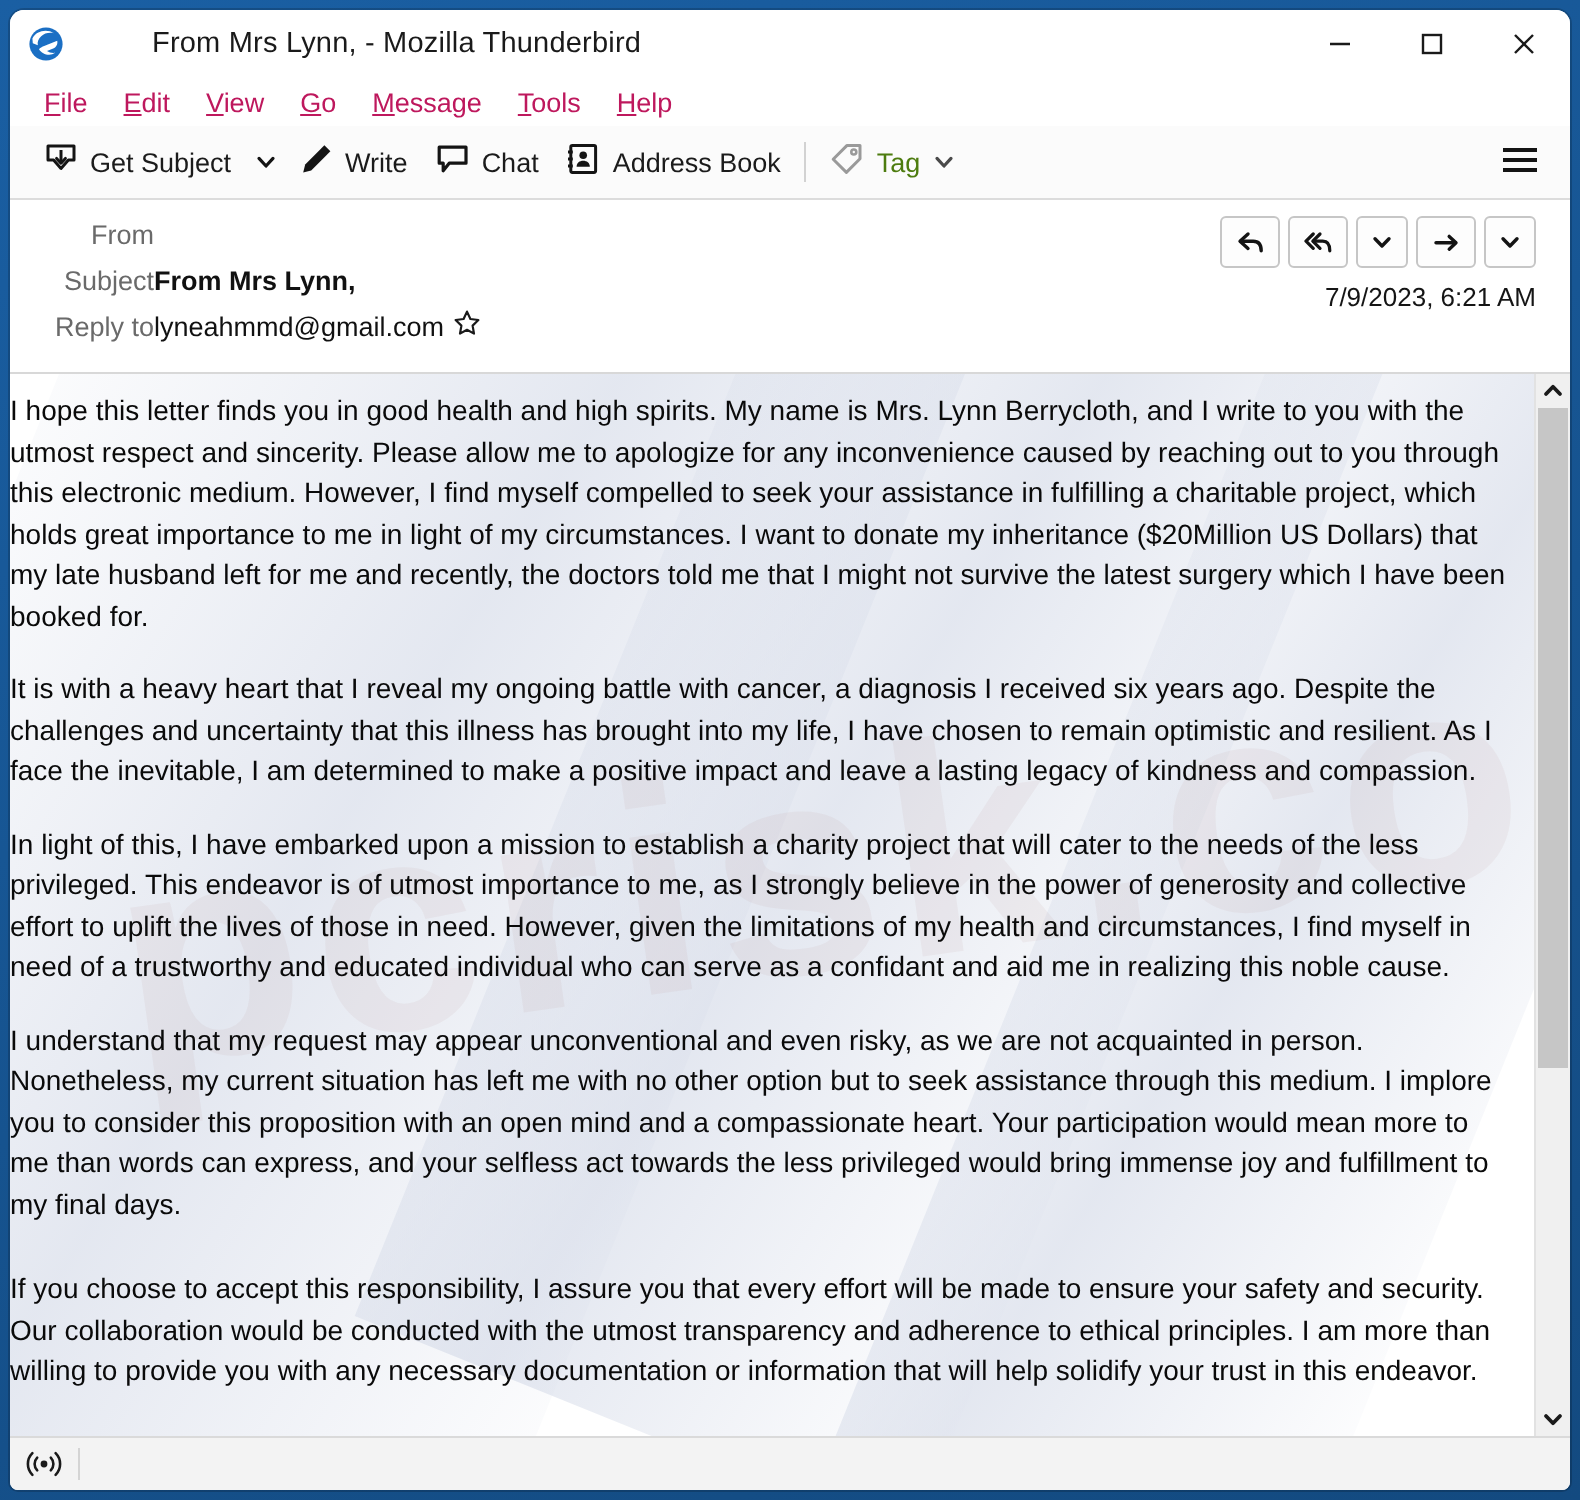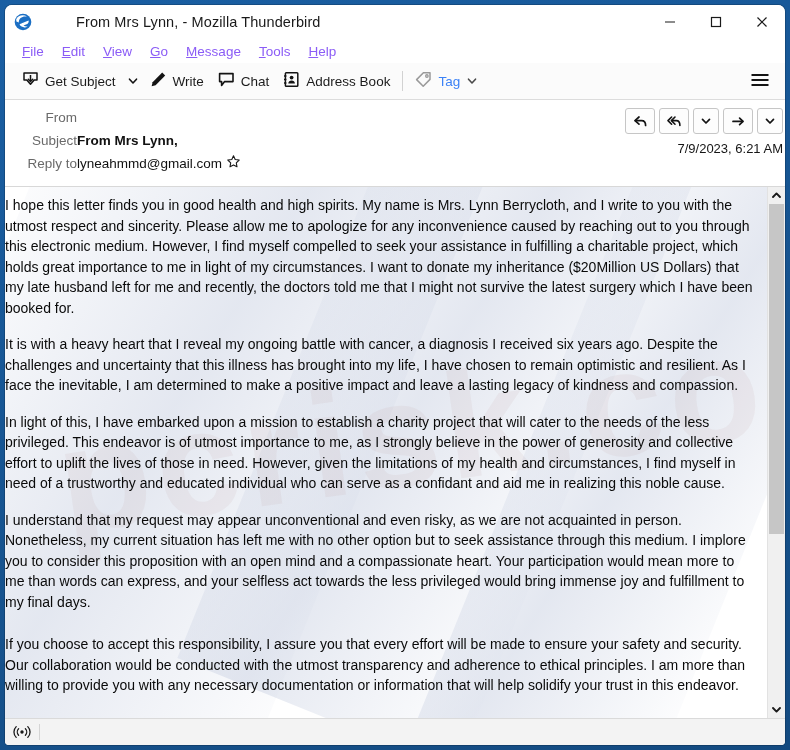--- a/index.html
+++ b/index.html
@@ -72,21 +72,21 @@
 
   
   .menubar {
     height: 24px;
     min-height: 24px;
     background: #ffffff;
     display: flex;
     align-items: center;
     padding-left: 8px;
     font-size: 13.5px;
-    color: #8b5cf6;
+    color: #be185d;
   }
   .menuitem {
     padding: 2px 9px;
     cursor: default;
     white-space: nowrap;
   }
   .menuitem u { text-decoration: underline; text-underline-offset: 1px; }
 
   
   .toolbar {
@@ -102,21 +102,21 @@
   }
   .tbtn {
     display: flex;
     align-items: center;
     gap: 6px;
     padding: 4px 7px;
     border-radius: 3px;
     cursor: default;
     white-space: nowrap;
   }
-  .tbtn.disabled { color: #3b82f6; }
+  .tbtn.disabled { color: #4d7c0f; }
   .tbtn.caret { padding: 4px 4px; }
   .tsep {
     width: 1px;
     height: 20px;
     background: #d2d2d2;
     margin: 0 5px;
   }
   .hamburger {
     margin-left: auto;
     padding: 5px 9px;
@@ -154,21 +154,21 @@
     gap: 5px;
   }
   .hvalue.bold { font-weight: bold; }
   .star {
     color: #202020;
     font-size: 13px;
     cursor: default;
   }
   .hdr-right {
     position: absolute;
-    right: 2px;
+    right: 17px;
     top: 8px;
     text-align: right;
   }
   .hdr-btns {
     display: flex;
     gap: 4px;
     justify-content: flex-end;
   }
   .hbtn {
     width: 28px;

